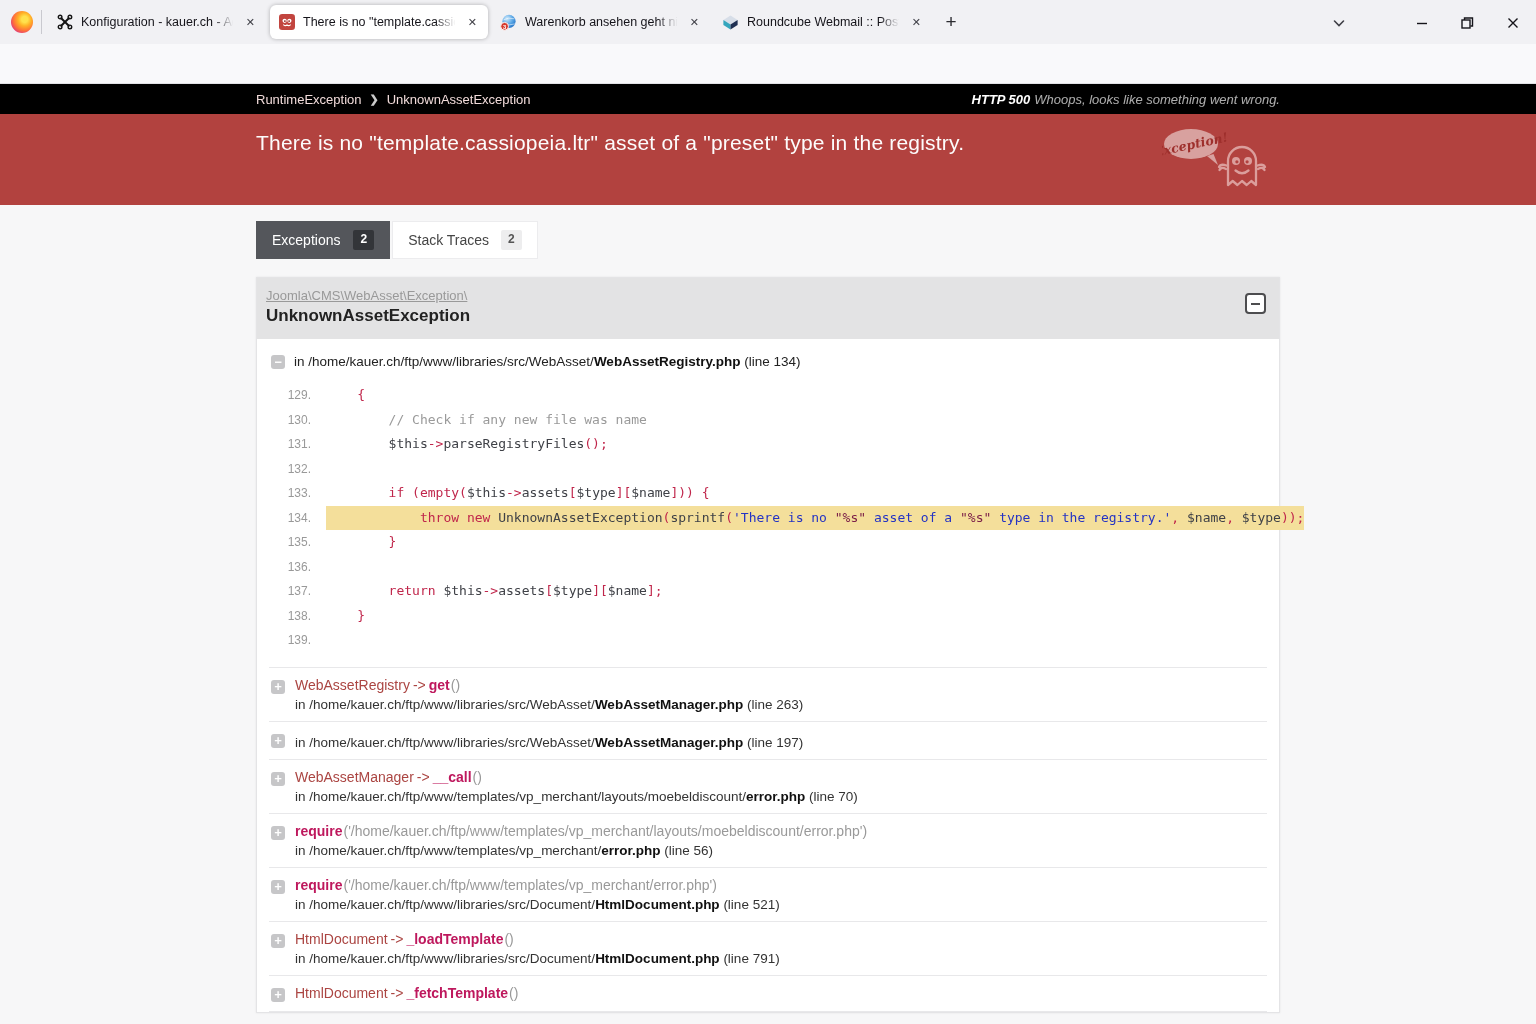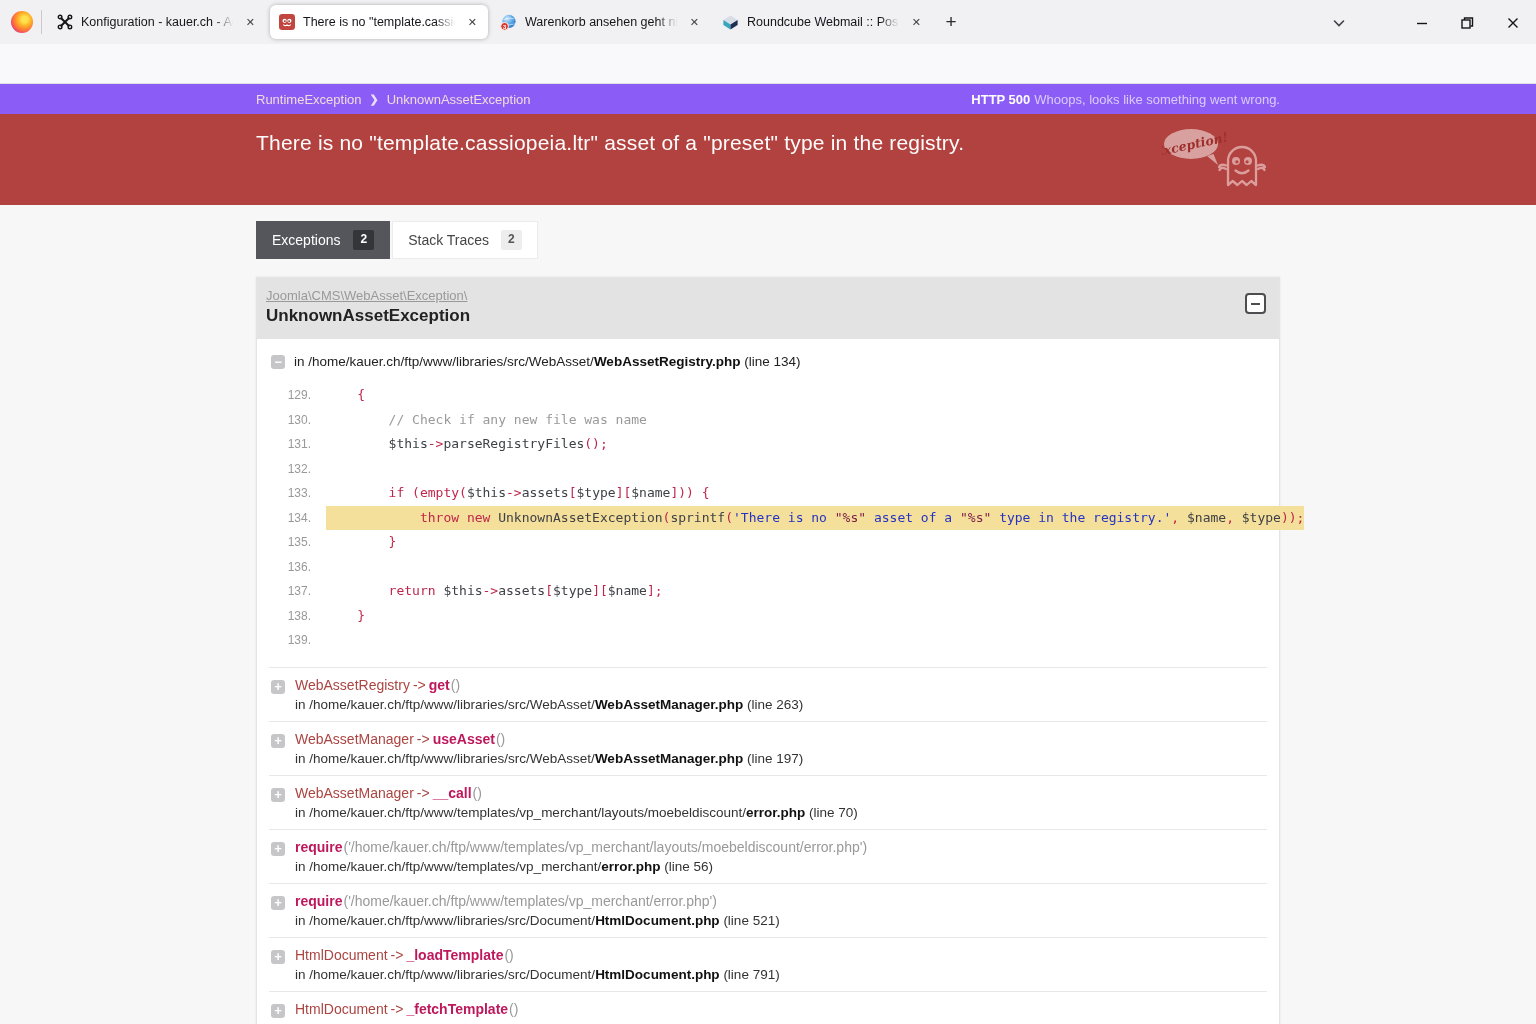--- a/index.html
+++ b/index.html
@@ -41,25 +41,25 @@
   .avatar{width:21px;height:21px;border-radius:50%;overflow:hidden;
     background:radial-gradient(circle at 50% 32%, #c8a88c 0 38%, #8a6f55 40% 48%, #5e7087 50% 100%);}
   .newbadge{display:flex;flex-direction:column;align-items:flex-start;}
   .nb-top{background:#e02f23;color:#fff;font-size:7.5px;font-weight:bold;padding:1px 3px;border-radius:1px;line-height:1.2;}
   .nb-arrow{width:0;height:0;border-top:4px solid transparent;border-bottom:5px solid transparent;border-left:10px solid #2461c2;margin:1px 0 0 0;}
   .hamburger{display:flex;}
 
   
   .page{position:absolute;top:84px;left:0;right:0;bottom:0;background:#f7f7f8;overflow:hidden;}
   .container{width:1024px;margin:0 auto;position:relative;}
-  .crumbbar{height:30px;background:#8b5cf6;}
+  .crumbbar{height:30px;background:#000000;}
   .crumbbar .container{display:flex;align-items:center;height:30px;font-size:13px;}
   .crumb-item{color:#f2dcdb;}
   .crumb-sep{color:rgba(255,255,255,.8);font-size:11px;font-weight:bold;padding:0 8px;}
-  .status{margin-left:auto;font-size:13px;}
+  .status{margin-left:auto;font-size:13px;font-style:italic;}
   .status-label{color:#ffffff;font-weight:bold;}
   .status-text{color:rgba(255,255,255,.68);margin-left:4px;}
   .mainred{height:91px;background:#b2423f;}
   .err-title{margin:0;padding-top:17px;font-size:21px;font-weight:400;color:#fdfcfc;letter-spacing:.2px;max-width:880px;}
   .ghost-wrap{position:absolute;right:0;top:10px;}
 
   .pagetabs{display:flex;gap:2px;margin-top:16px;}
   .ptab{display:inline-flex;align-items:center;gap:12px;height:38px;padding:0 15px;font-size:14px;
     background:#fff;color:#454545;border:1px solid #ececee;box-sizing:border-box;}
   .ptab.active{background:#54565b;color:#fff;border-color:#54565b;gap:13px;}
@@ -377,21 +377,20 @@
               <div class="trow">
                 <span class="mini-toggle">+</span>
                 <div class="tinfo">
                   <div class="tsig"><span class="tclass">WebAssetRegistry</span><span class="tarrow">-&gt;</span><span class="tmethod">get</span><span class="targs">()</span></div>
                   <div class="tloc"><span class="lprefix">in </span><span class="lpath">/home/kauer.ch/ftp/www/libraries/src/WebAsset/</span><b class="lfile">WebAssetManager.php</b><span class="lline"> (line 263)</span></div>
                 </div>
               </div>
               <div class="trow">
                 <span class="mini-toggle">+</span>
                 <div class="tinfo">
-                  <div class="tsig"><span class="tclass">WebAssetManager</span><span class="tarrow">-&gt;</span><span class="tmethod">useAsset</span><span class="targs">()</span></div>
                   <div class="tloc"><span class="lprefix">in </span><span class="lpath">/home/kauer.ch/ftp/www/libraries/src/WebAsset/</span><b class="lfile">WebAssetManager.php</b><span class="lline"> (line 197)</span></div>
                 </div>
               </div>
               <div class="trow">
                 <span class="mini-toggle">+</span>
                 <div class="tinfo">
                   <div class="tsig"><span class="tclass">WebAssetManager</span><span class="tarrow">-&gt;</span><span class="tmethod">__call</span><span class="targs">()</span></div>
                   <div class="tloc"><span class="lprefix">in </span><span class="lpath">/home/kauer.ch/ftp/www/templates/vp_merchant/layouts/moebeldiscount/</span><b class="lfile">error.php</b><span class="lline"> (line 70)</span></div>
                 </div>
               </div>

